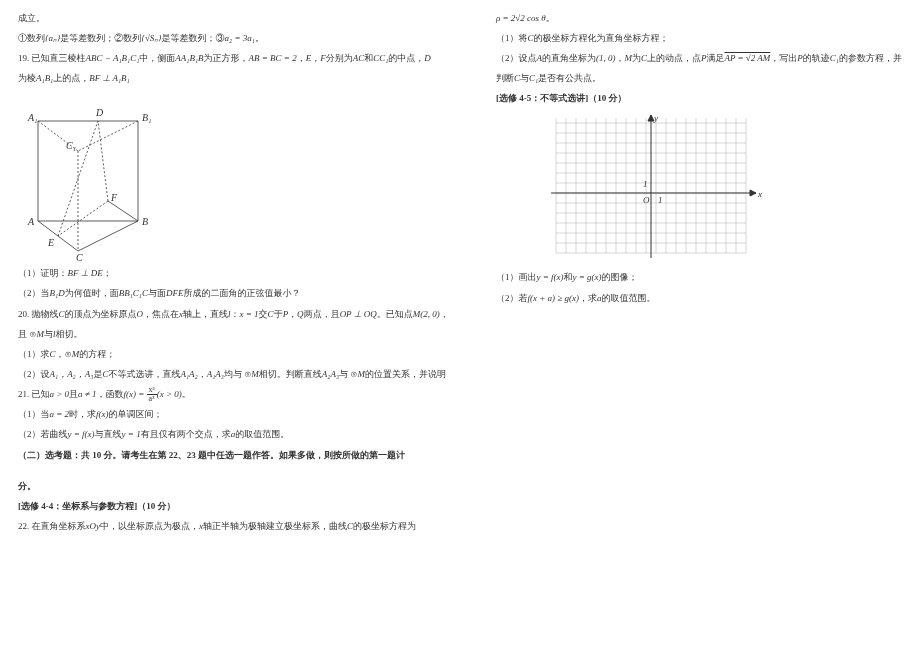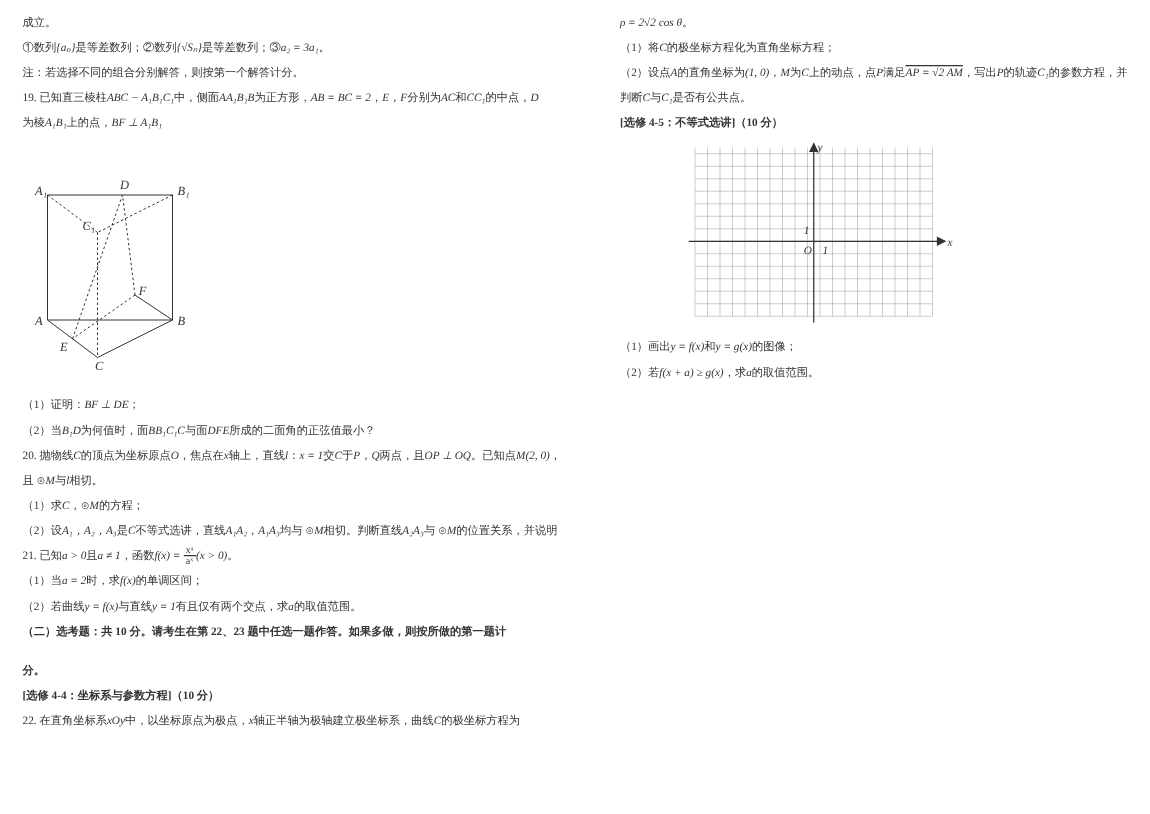--- a/index.html
+++ b/index.html
@@ -19,21 +19,21 @@
       line-height: 1.9;
     }
     .col-left { flex: 1.05; }
     .col-right { flex: 0.95; }
     .line { margin-bottom: 3px; white-space: nowrap; }
     .line-wrap { margin-bottom: 14px; }
     .bold { font-weight: bold; }
     .diagram-prism {
       width: 160px;
       height: 170px;
-      margin: 19px 0;
+      margin: 4px 0;
     }
     .diagram-grid {
       width: 230px;
       height: 150px;
       margin: 6px 0 6px 40px;
       position: relative;
     }
     .formula { font-family: "Times New Roman", serif; font-style: italic; }
     .frac { display: inline-flex; flex-direction: column; align-items: flex-start; vertical-align: middle; font-size: 8px; line-height: 1; font-family: "Times New Roman", serif; }
     .frac .num { border-bottom: 0.5px solid #333; padding: 0 2px; }
@@ -41,21 +41,20 @@
     .overline { text-decoration: overline; }
   </style>
 </head>
 <body>
 
 <div class="column col-left">
   <div class="line">成立。</div>
   <div class="line">
     <span>①数列</span><span class="formula">{aₙ}</span><span>是等差数列；②数列</span><span class="formula">{√Sₙ}</span><span>是等差数列；③</span><span class="formula">a₂ = 3a₁</span><span>。</span>
   </div>
-  <div class="line">注：若选择不同的组合分别解答，则按第一个解答计分。</div>
 
   <div class="line">
     <span>19.  已知直三棱柱</span><span class="formula">ABC − A₁B₁C₁</span><span>中，侧面</span><span class="formula">AA₁B₁B</span><span>为正方形，</span><span class="formula">AB = BC = 2</span><span>，</span><span class="formula">E，F</span><span>分别为</span><span class="formula">AC</span><span>和</span><span class="formula">CC₁</span><span>的中点，</span><span class="formula">D</span>
   </div>
   <div class="line">
     <span>为棱</span><span class="formula">A₁B₁</span><span>上的点，</span><span class="formula">BF ⊥ A₁B₁</span>
   </div>
 
   <div class="diagram-prism">
     <svg viewBox="0 0 160 170" width="160" height="170">

